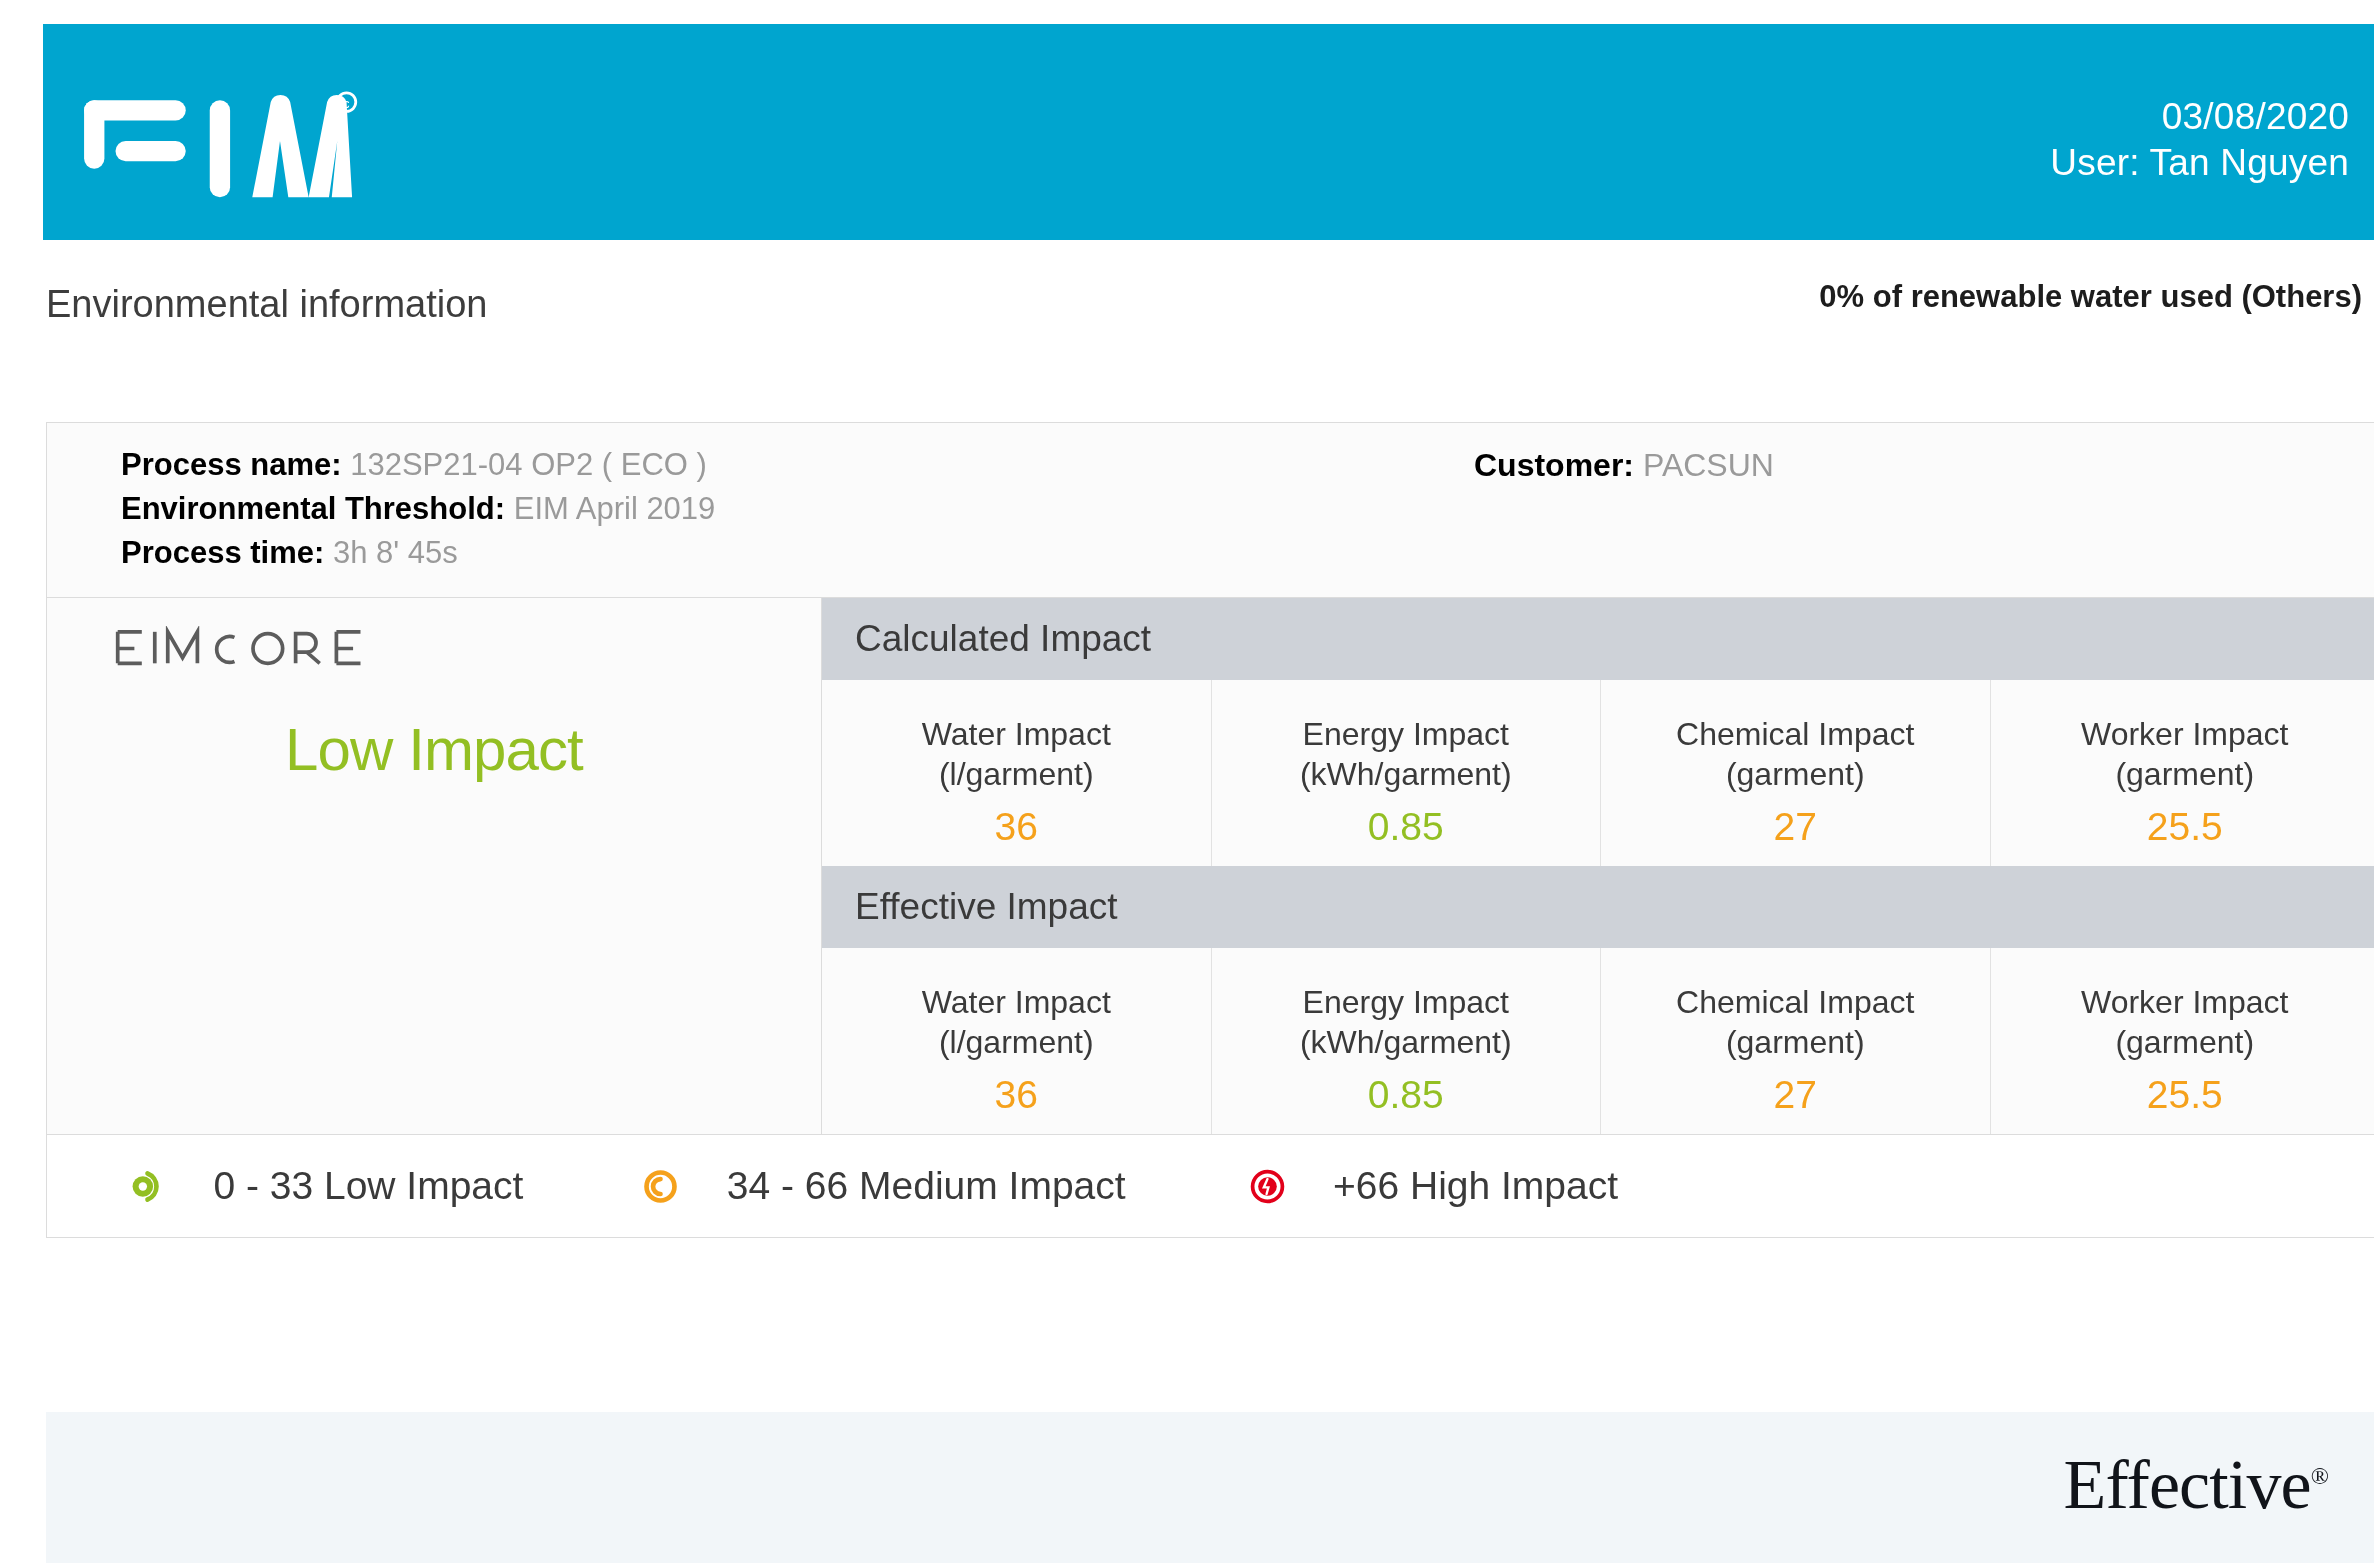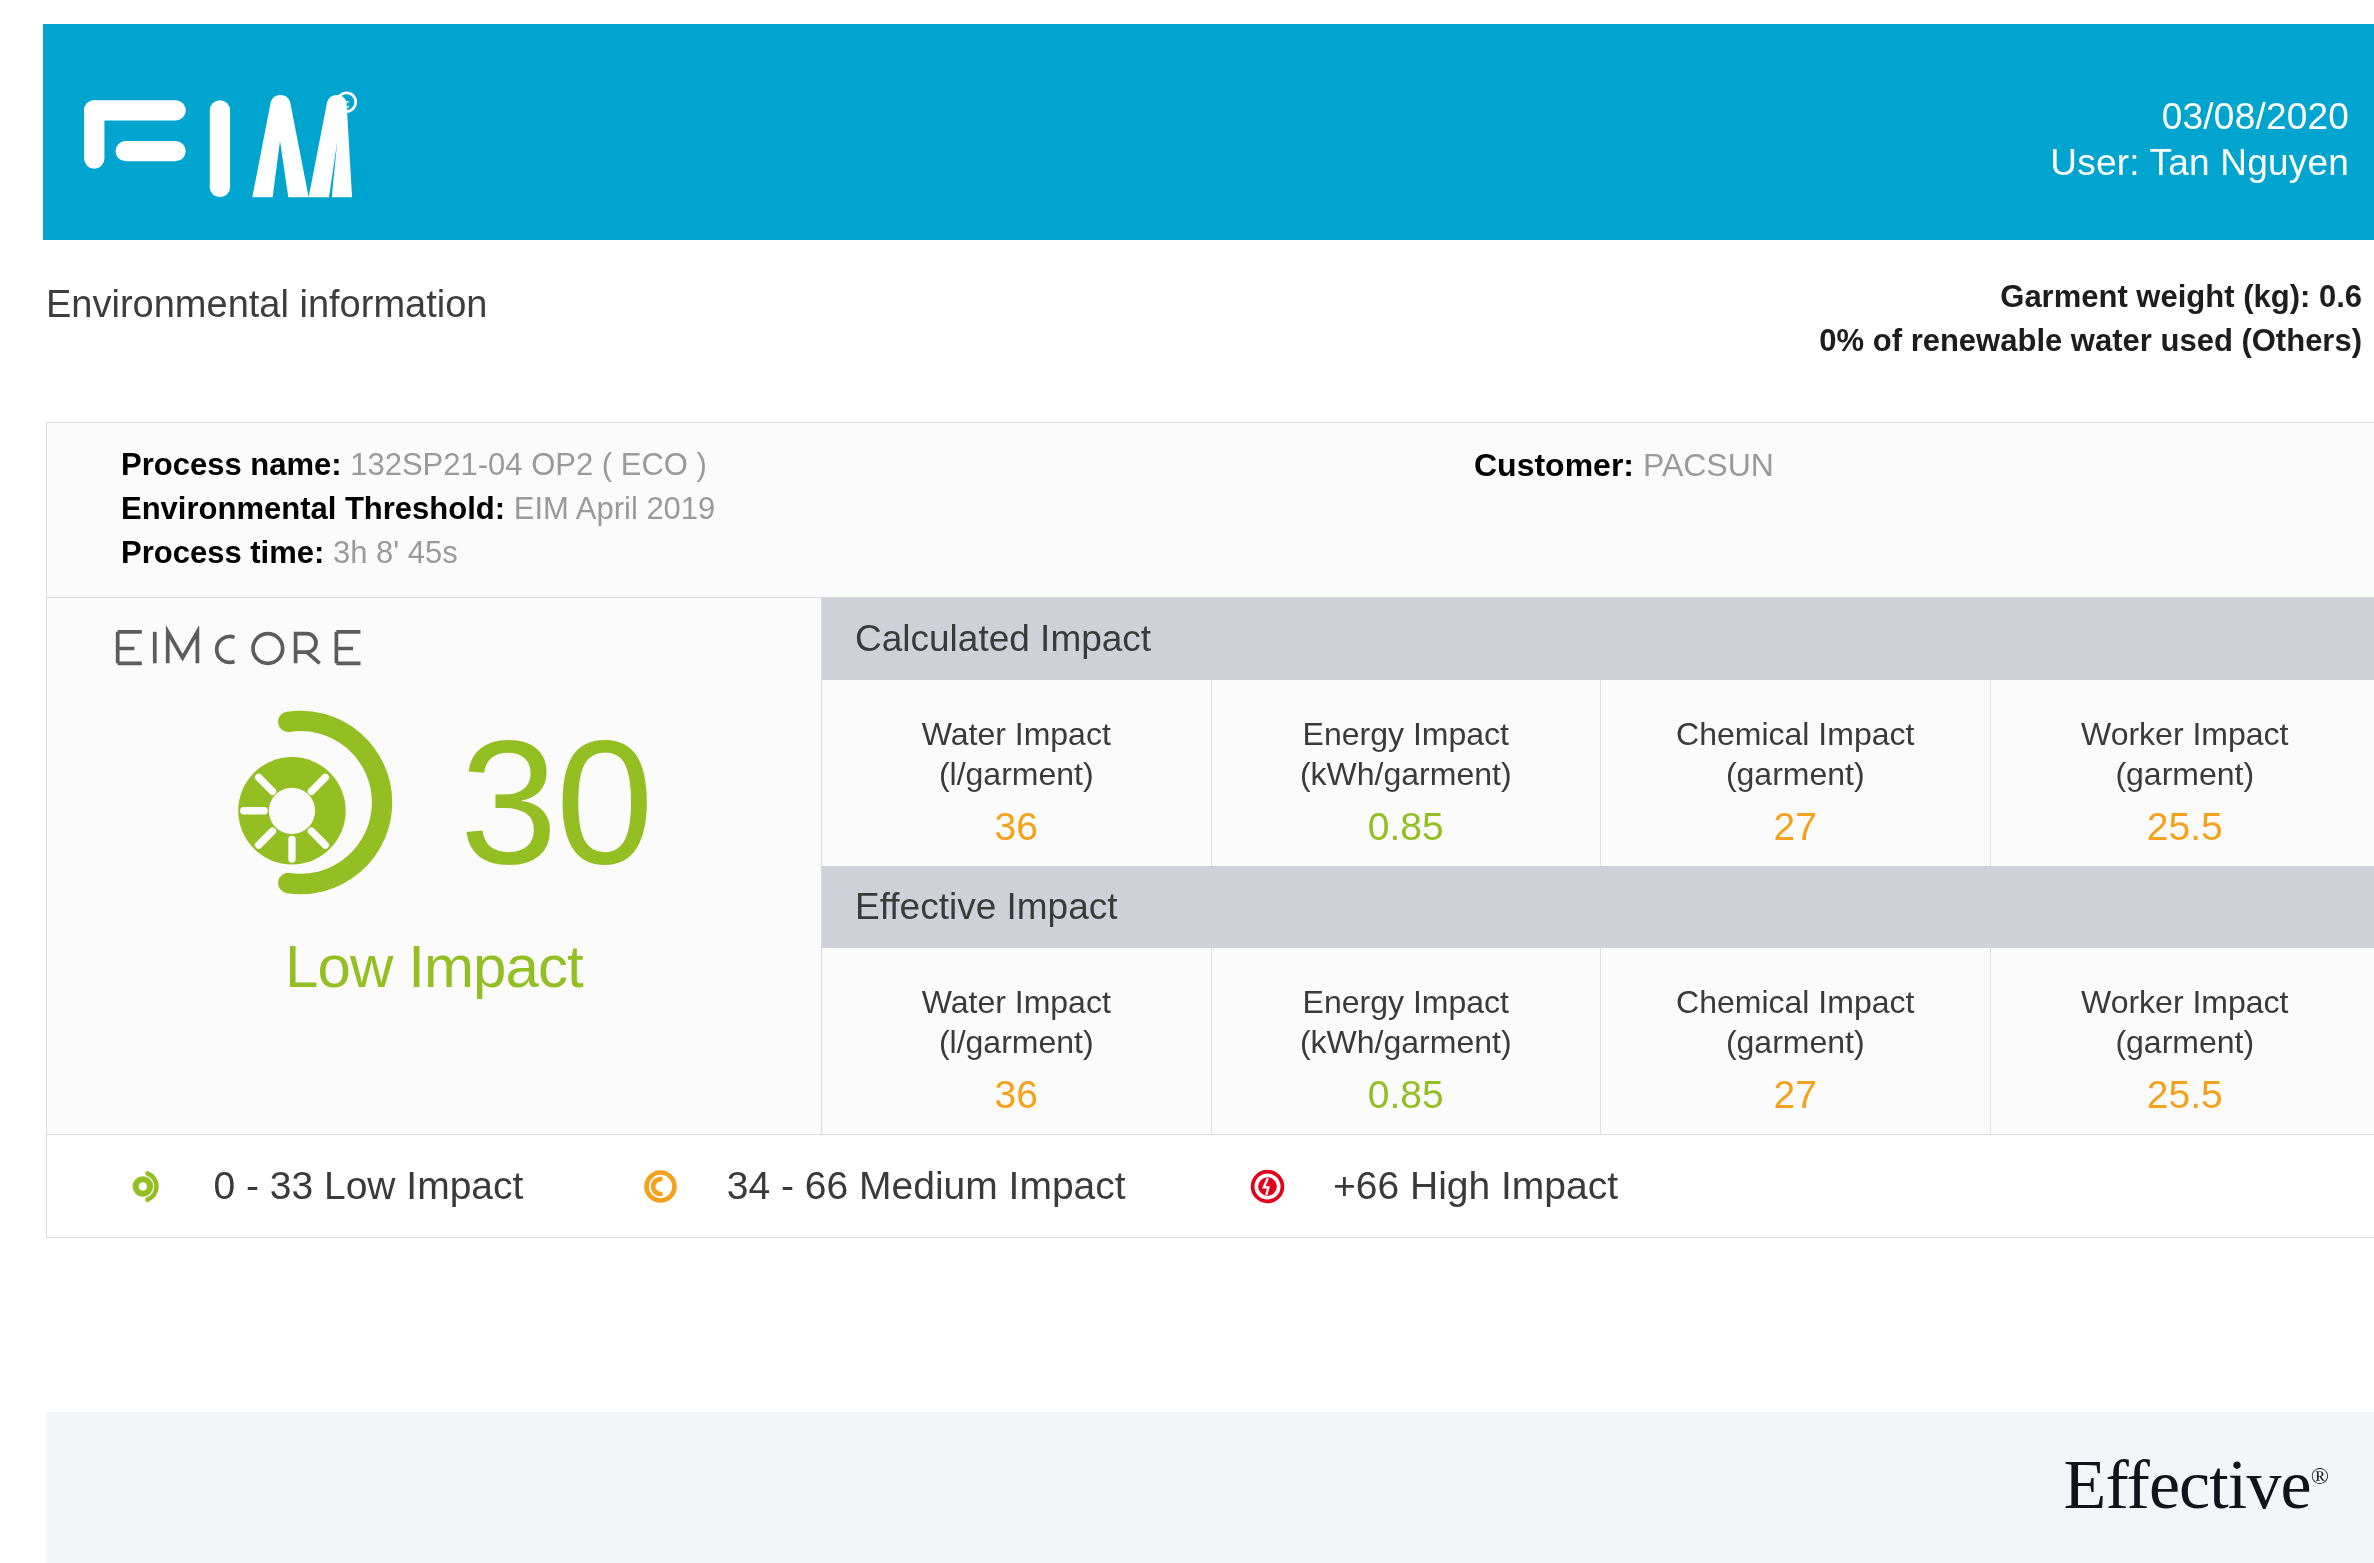--- a/index.html
+++ b/index.html
@@ -265,21 +265,20 @@
   </div>
   <div class="header-right">
     <div>03/08/2020</div>
     <div>User: Tan Nguyen</div>
   </div>
 </div>
 
 <div class="subinfo-left">Environmental information</div>
 
 <div class="subinfo-right">
-  <div>Garment weight (kg): 0.6</div>
   <div>0% of renewable water used (Others)</div>
 </div>
 
 <div class="card">
 
   <div class="process-block">
     <div class="process-lines">
       <div>
         <span class="lbl">Process name:</span>
         <span class="val">132SP21-04 OP2 ( ECO )</span>
@@ -309,40 +308,20 @@
             <path d="M44 6 v34"></path>
             <path d="M58 40 v-34 l16 28 l16 -28 v34"></path>
             <path d="M130 12 a14 14 0 1 0 0 26"></path>
             <circle cx="166" cy="24" r="16"></circle>
             <path d="M196 40 v-32 h12 a10 10 0 0 1 0 20 h-12 M208 28 l14 12"></path>
             <path d="M240 6 h26 M240 6 v34 M240 24 h18 M240 40 h26"></path>
           </g>
         </svg>
       </div>
 
-      <div class="score-main">
-        <div class="gauge">
-          <svg viewBox="0 0 245 205" width="227" height="190" aria-hidden="true">
-
-            <path d="M78 16 A88 88 0 1 1 78 190" fill="none" stroke="#93bf23" stroke-width="22" stroke-linecap="round"></path>
-
-            <circle cx="82" cy="112" r="58" fill="#93bf23"></circle>
-            <circle cx="82" cy="112" r="25" fill="#fbfbfb"></circle>
-            <g stroke="#fbfbfb" stroke-width="8" stroke-linecap="round">
-              <line x1="30" y1="112" x2="52" y2="112"></line>
-              <line x1="82" y1="164" x2="82" y2="143"></line>
-              <line x1="46" y1="149" x2="61" y2="134"></line>
-              <line x1="118" y1="149" x2="103" y2="134"></line>
-              <line x1="46" y1="76" x2="61" y2="91"></line>
-              <line x1="118" y1="76" x2="103" y2="91"></line>
-            </g>
-          </svg>
-        </div>
-        <div class="score-num">30</div>
-      </div>
 
       <div class="score-label">Low Impact</div>
     </div>
 
     <div class="tables">
 
       <div class="band">Calculated Impact</div>
       <div class="metrics">
         <div class="metric">
           <div class="metric-name">Water Impact</div>

